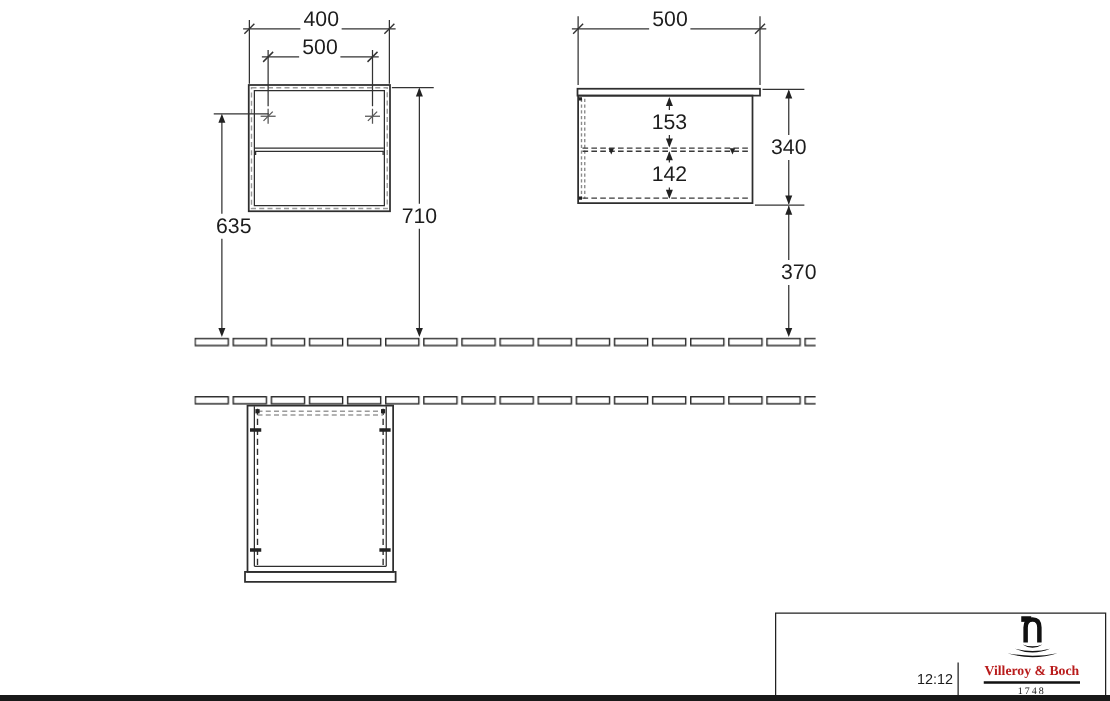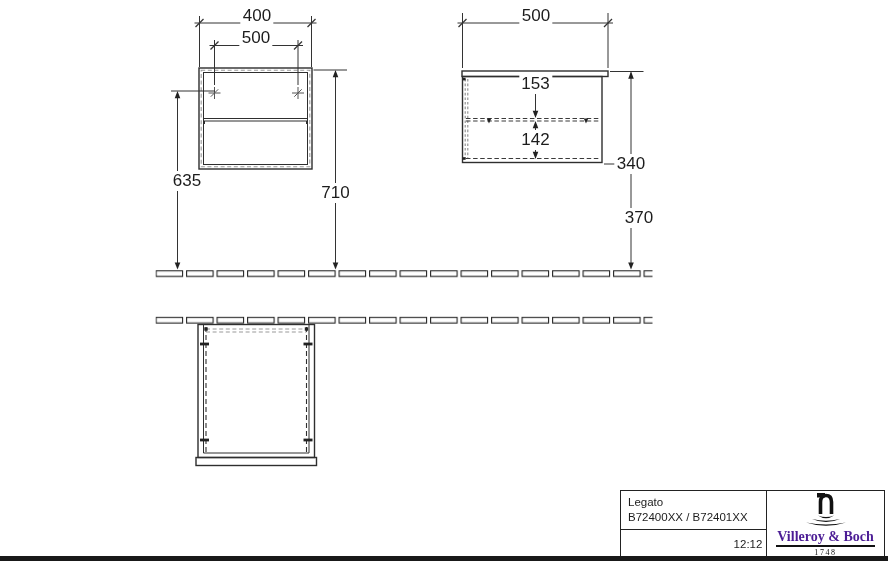--- a/index.html
+++ b/index.html
@@ -24,21 +24,21 @@
               border:1.6px solid #222;box-sizing:border-box;background:#fff;
               display:grid;grid-template-columns:109px 37px 1fr;grid-template-rows:39px 1fr;}
   .tb-product{grid-column:1/3;grid-row:1;border-right:1.3px solid #222;border-bottom:1.3px solid #222;
               padding:4px 0 0 7px;font-size:11.5px;line-height:14.5px;}
   .tb-version{grid-column:1;grid-row:2;border-right:1.3px solid #222;display:flex;align-items:center;
               padding-left:7px;font-size:11.5px;}
   .tb-scale{grid-column:2;grid-row:2;border-right:1.3px solid #222;display:flex;align-items:center;
             justify-content:center;font-size:11.5px;}
   .tb-logo{grid-column:3;grid-row:1/3;display:flex;flex-direction:column;align-items:center;
            justify-content:center;padding-top:1px;}
-  .brand-name{font-family:"Liberation Serif",serif;font-weight:bold;font-size:14px;color:#4c1d95;
+  .brand-name{font-family:"Liberation Serif",serif;font-weight:bold;font-size:11px;color:#b91c1c;
               border-bottom:2px solid #111;padding:0 1px 1px 1px;line-height:14px;white-space:nowrap;}
   .brand-year{font-family:"Liberation Serif",serif;font-weight:normal;font-size:8px;color:#111;
               letter-spacing:1.6px;margin-top:1px;}
   #bottombar{position:absolute;left:0;top:556px;width:888px;height:5px;background:#191919;}
 </style>
 </head>
 <body>
 
 <div id="stage">
 
@@ -166,32 +166,28 @@
       <rect x="200" y="438.6" width="9" height="2.8" fill="#222"></rect>
       <rect x="303.5" y="438.6" width="9" height="2.8" fill="#222"></rect>
 
       <rect x="196" y="457.5" width="120.5" height="8" class="s2"></rect>
     </g>
   </svg>
 
   <span class="dimtext" style="left:257px;top:15.5px;">400</span>
   <span class="dimtext" style="left:256px;top:38px;">500</span>
   <span class="dimtext" style="left:187px;top:181px;">635</span>
-  <span class="dimtext" style="left:335.5px;top:173px;margin-top:20px;">710</span>
+  <span class="dimtext" style="left:335.5px;top:173px;">710</span>
   <span class="dimtext" style="left:536px;top:15.5px;">500</span>
-  <span class="dimtext" style="left:535.5px;top:84px;">153</span>
+  <span class="dimtext" style="left:535.5px;top:98px;">153</span>
   <span class="dimtext" style="left:535.5px;top:140px;">142</span>
-  <span class="dimtext" style="left:631px;top:118px;margin-top:46px;">340</span>
+  <span class="dimtext" style="left:631px;top:118px;">340</span>
   <span class="dimtext" style="left:639px;top:218px;">370</span>
 
   <div id="titleblock">
-    <div class="tb-product">
-      <div>Legato</div>
-      <div>B72400XX / B72401XX</div>
-    </div>
     <div class="tb-scale">12:12</div>
     <div class="tb-logo">
       <svg width="52" height="38" viewBox="0 0 52 38">
         <path d="M20.5 22 V10 Q20.5 3.5 26 3.5 Q31.5 3.5 31.5 10 V22" fill="none" stroke="#111" stroke-width="3.6"></path>
         <rect x="17" y="1" width="8" height="4.5" fill="#111"></rect>
         <path d="M18 23.5 Q26 26.5 34 23.5 Q26 29 18 23.5 Z" fill="#111"></path>
         <path d="M12 27 Q26 30.5 40 27 Q26 33 12 27 Z" fill="#111"></path>
         <path d="M6 30.5 Q26 34.5 46 30.5 Q26 37 6 30.5 Z" fill="#111"></path>
       </svg>
       <div class="brand-name">Villeroy &amp; Boch</div>

